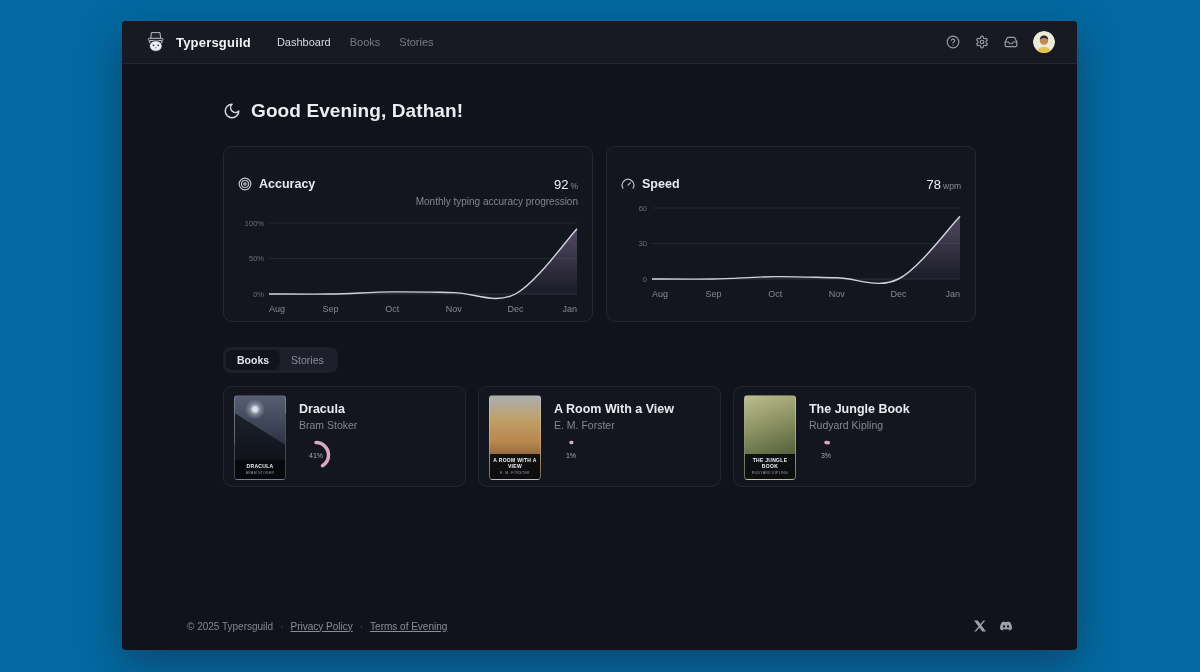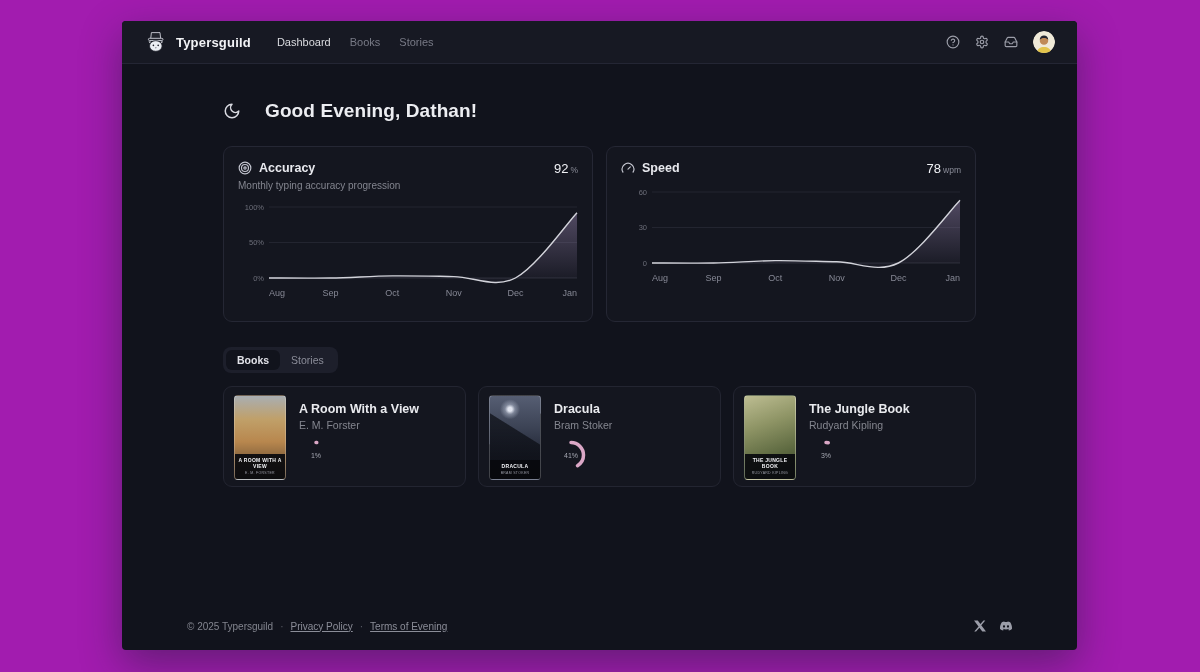--- a/index.html
+++ b/index.html
@@ -1,18 +1,18 @@
 <!DOCTYPE html>
 <html><head>
 <meta charset="utf-8">
 <style>
   * { margin:0; padding:0; box-sizing:border-box; }
   html,body { width:1200px; height:672px; }
   body { font-family:"Liberation Sans", sans-serif; }
-  .screen { position:relative; width:1200px; height:672px; background:#a21caf; overflow:hidden; }
+  .screen { position:relative; width:1200px; height:672px; background:#0369a1; overflow:hidden; }
   .app-window {
     position:absolute; left:122px; top:21px; width:955px; height:629px;
     background:#11131c; border-radius:4px; overflow:hidden;
     box-shadow:0 14px 40px rgba(25,28,48,.45);
   }
   
   .navbar {
     height:43px; background:#171923; border-bottom:1px solid #242634;
     display:flex; align-items:center; padding:0 22px;
   }
@@ -20,28 +20,28 @@
   .brand-name { color:#f2f3f6; font-size:13px; font-weight:700; letter-spacing:.2px; }
   .nav-links { display:flex; align-items:center; gap:19px; margin-left:26px; }
   .nav-link { font-size:11px; color:#787a86; cursor:pointer; }
   .nav-link.active { color:#d9dade; }
   .nav-right { margin-left:auto; display:flex; align-items:center; gap:15px; }
   .nav-icon { width:14px; height:14px; color:#9b9da8; display:flex; cursor:pointer; }
   .nav-icon svg { width:100%; height:100%; }
   .avatar { width:22px; height:22px; border-radius:50%; overflow:hidden; cursor:pointer; }
   
   .content { width:753px; margin:0 auto; padding-top:36px; }
-  .greeting { display:flex; align-items:center; gap:24px; }
+  .greeting { display:flex; align-items:center; gap:10px; }
   .greeting svg { width:18px; height:18px; color:#d8d9e0; }
   .greeting-text { color:#ecedf1; font-size:19px; font-weight:700; letter-spacing:.1px; }
   
   .charts-row { display:flex; gap:13px; margin-top:24px; }
   .chart-card {
     flex:1; height:176px; background:#14161f; border:1px solid #252734;
-    border-radius:9px; padding:14px 14px 10px 14px;
+    border-radius:9px; padding:30px 14px 10px 14px;text-align:right;
   }
   .chart-head { display:flex; align-items:flex-start; }
   .chart-title-wrap { display:flex; align-items:center; gap:7px; }
   .chart-title-wrap svg { width:14px; height:14px; color:#c3c5cf; }
   .chart-title { color:#e8e9ee; font-size:12.5px; font-weight:700; }
   .chart-value { margin-left:auto; display:flex; align-items:baseline; gap:2px; }
   .chart-value-num { color:#f0f1f5; font-size:13px; font-weight:400; }
   .chart-value-unit { color:#8587922; font-size:8.5px; color:#8a8c98; }
   .chart-subtitle { color:#84869200; color:#83858f; font-size:10px; margin-top:4px; }
   .chart-plot { margin-top:6px; width:100%; height:106px; }
@@ -239,54 +239,54 @@
       
       <div class="tabs">
         <span class="tab active">Books</span>
         <span class="tab">Stories</span>
       </div>
 
       
       <div class="books-row">
 
         <div class="book-card">
+          <div class="book-cover cover-dracula">
+            <div class="cover-band">
+              <div class="cover-title">DRACULA</div>
+              <div class="cover-author">BRAM STOKER</div>
+            </div>
+          </div>
+          <div class="book-info">
+            <span class="book-title">Dracula</span>
+            <span class="book-author">Bram Stoker</span>
+            <div class="ring-wrap"><svg viewBox="0 0 34 34" width="34" height="34">
+                  <circle cx="17" cy="17" r="12.5" fill="none" stroke="#dba7c6" stroke-width="3.5" stroke-linecap="round" stroke-dasharray="32.20132469929538 78.53981633974483" transform="rotate(-90 17 17)"></circle>
+                  <text x="17" y="19.5" text-anchor="middle" font-size="7" fill="#a6a8b2" font-family="Liberation Sans, sans-serif">41%</text>
+                </svg></div>
+          </div>
+        </div>
+
+        <div class="book-card">
           <div class="book-cover cover-room">
             <div class="cover-band">
               <div class="cover-title">A ROOM WITH A VIEW</div>
               <div class="cover-author">E. M. FORSTER</div>
             </div>
           </div>
           <div class="book-info">
             <span class="book-title">A Room With a View</span>
             <span class="book-author">E. M. Forster</span>
             <div class="ring-wrap"><svg viewBox="0 0 34 34" width="34" height="34">
                   <circle cx="17" cy="17" r="12.5" fill="none" stroke="#dba7c6" stroke-width="3.5" stroke-linecap="round" stroke-dasharray="0.7853981633974483 78.53981633974483" transform="rotate(-90 17 17)"></circle>
                   <text x="17" y="19.5" text-anchor="middle" font-size="7" fill="#a6a8b2" font-family="Liberation Sans, sans-serif">1%</text>
                 </svg></div>
           </div>
         </div>
 
         <div class="book-card">
-          <div class="book-cover cover-dracula">
-            <div class="cover-band">
-              <div class="cover-title">DRACULA</div>
-              <div class="cover-author">BRAM STOKER</div>
-            </div>
-          </div>
-          <div class="book-info">
-            <span class="book-title">Dracula</span>
-            <span class="book-author">Bram Stoker</span>
-            <div class="ring-wrap"><svg viewBox="0 0 34 34" width="34" height="34">
-                  <circle cx="17" cy="17" r="12.5" fill="none" stroke="#dba7c6" stroke-width="3.5" stroke-linecap="round" stroke-dasharray="32.20132469929538 78.53981633974483" transform="rotate(-90 17 17)"></circle>
-                  <text x="17" y="19.5" text-anchor="middle" font-size="7" fill="#a6a8b2" font-family="Liberation Sans, sans-serif">41%</text>
-                </svg></div>
-          </div>
-        </div>
-
-        <div class="book-card">
           <div class="book-cover cover-jungle">
             <div class="cover-band">
               <div class="cover-title">THE JUNGLE BOOK</div>
               <div class="cover-author">RUDYARD KIPLING</div>
             </div>
           </div>
           <div class="book-info">
             <span class="book-title">The Jungle Book</span>
             <span class="book-author">Rudyard Kipling</span>
             <div class="ring-wrap"><svg viewBox="0 0 34 34" width="34" height="34">

